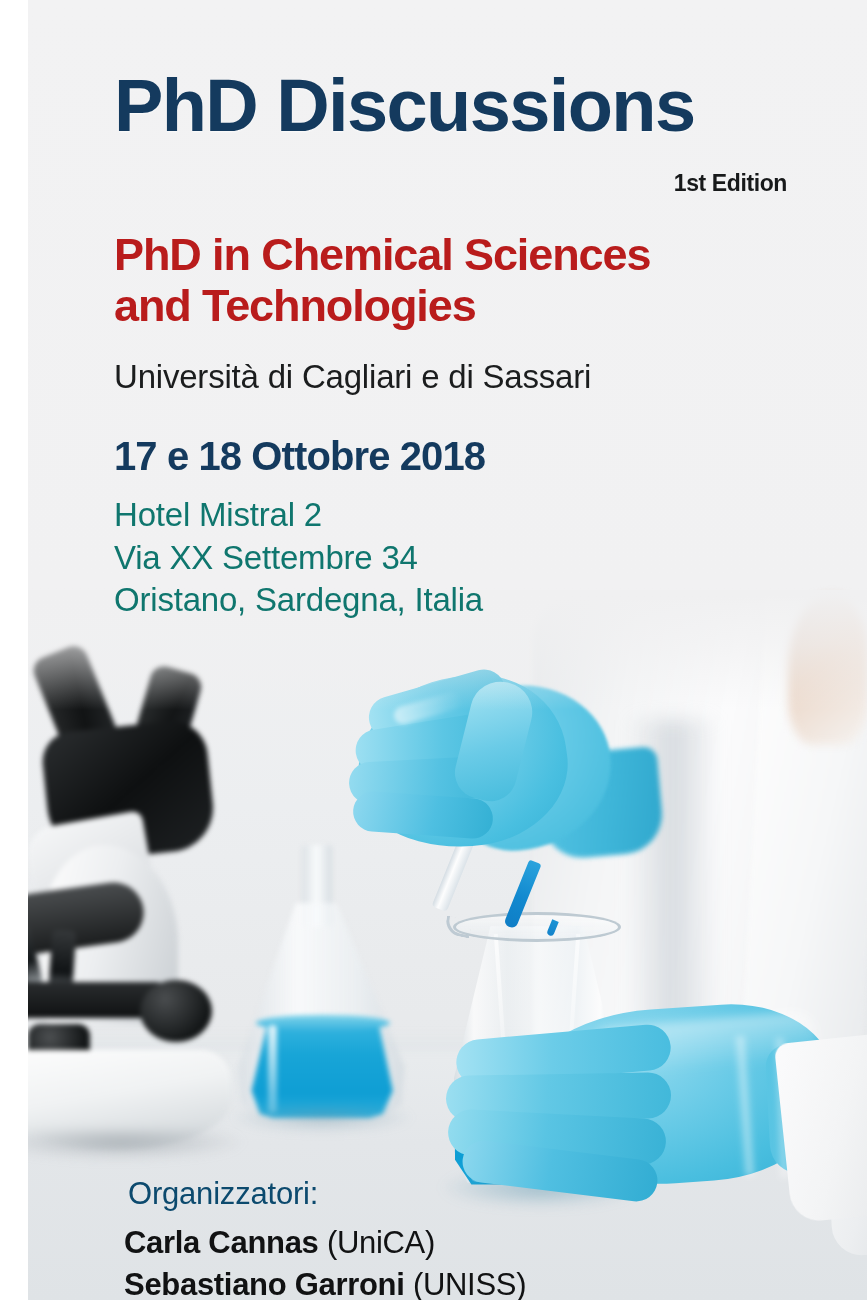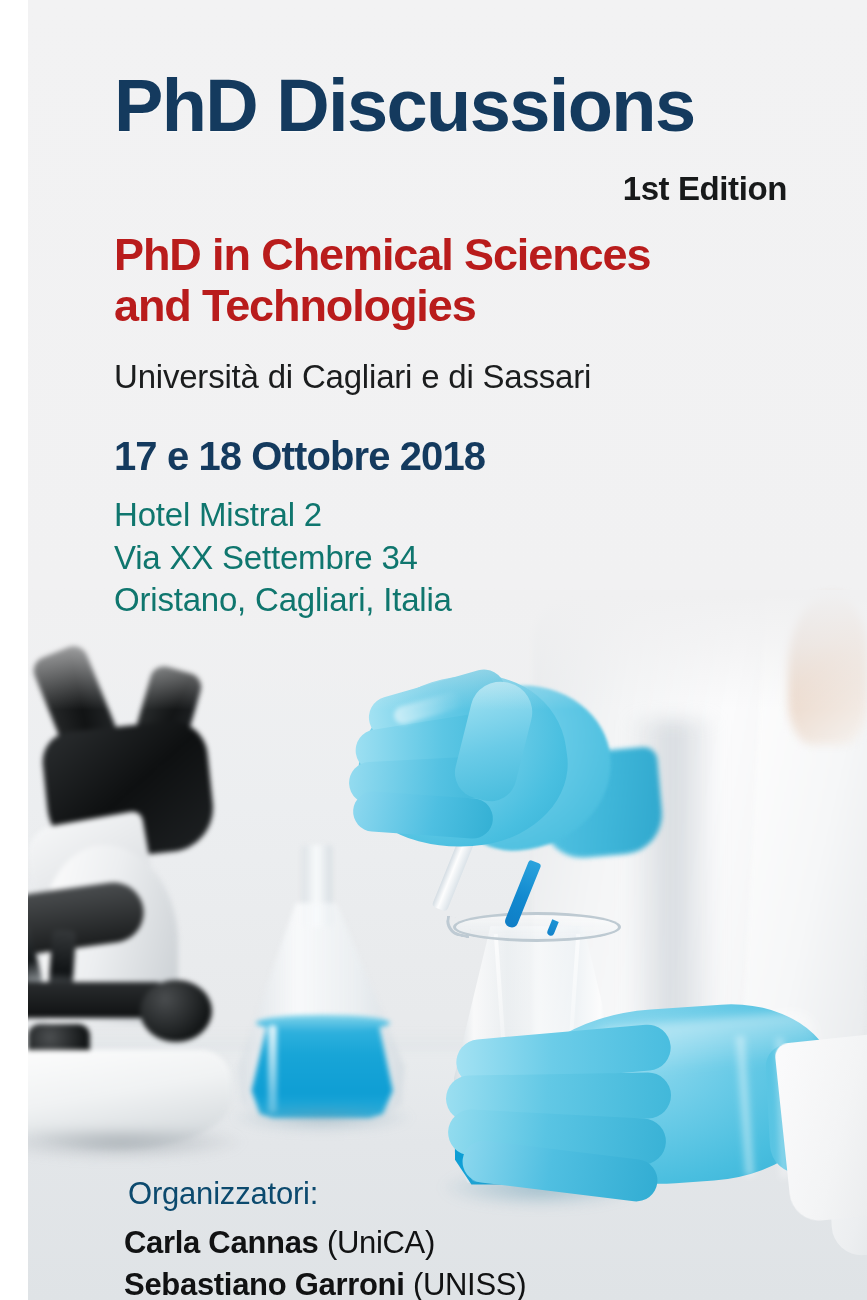--- a/index.html
+++ b/index.html
@@ -396,21 +396,21 @@
   .text-layer{ position:absolute; left:0; top:0; width:867px; height:1300px; }
 
   .t-title{
     position:absolute; left:86px; top:68px;
     font-size:74px; font-weight:bold; letter-spacing:-1.6px;
     color:#143a5e; line-height:1.02;
     text-shadow:0 1px 2px rgba(255,255,255,.7);
   }
   .t-edition{
     position:absolute; right:108px; top:170px;
-    font-size:33px; font-weight:bold; letter-spacing:-.4px;
+    font-size:23px; font-weight:bold; letter-spacing:-.4px;
     color:#17191a;
   }
   .t-program{
     position:absolute; left:86px; top:230px;
     width:720px;
     font-size:45px; font-weight:bold; letter-spacing:-1.1px;
     color:#b91c1c; line-height:1.13;
   }
   .t-universities{
     position:absolute; left:86px; top:358px;
@@ -544,21 +544,21 @@
       <div>and Technologies</div>
     </div>
 
     <div class="t-universities">Università di Cagliari e di Sassari</div>
 
     <div class="t-dates">17 e 18 Ottobre 2018</div>
 
     <div class="t-venue">
       <div>Hotel Mistral 2</div>
       <div>Via XX Settembre 34</div>
-      <div>Oristano, Cagliari, Italia</div>
+      <div>Oristano, Sardegna, Italia</div>
     </div>
 
     <div class="t-org-label">Organizzatori:</div>
 
     <div class="t-org-list">
       <div>
         <span class="nm">Carla Cannas</span>
         <span class="af">(UniCA)</span>
       </div>
       <div>

